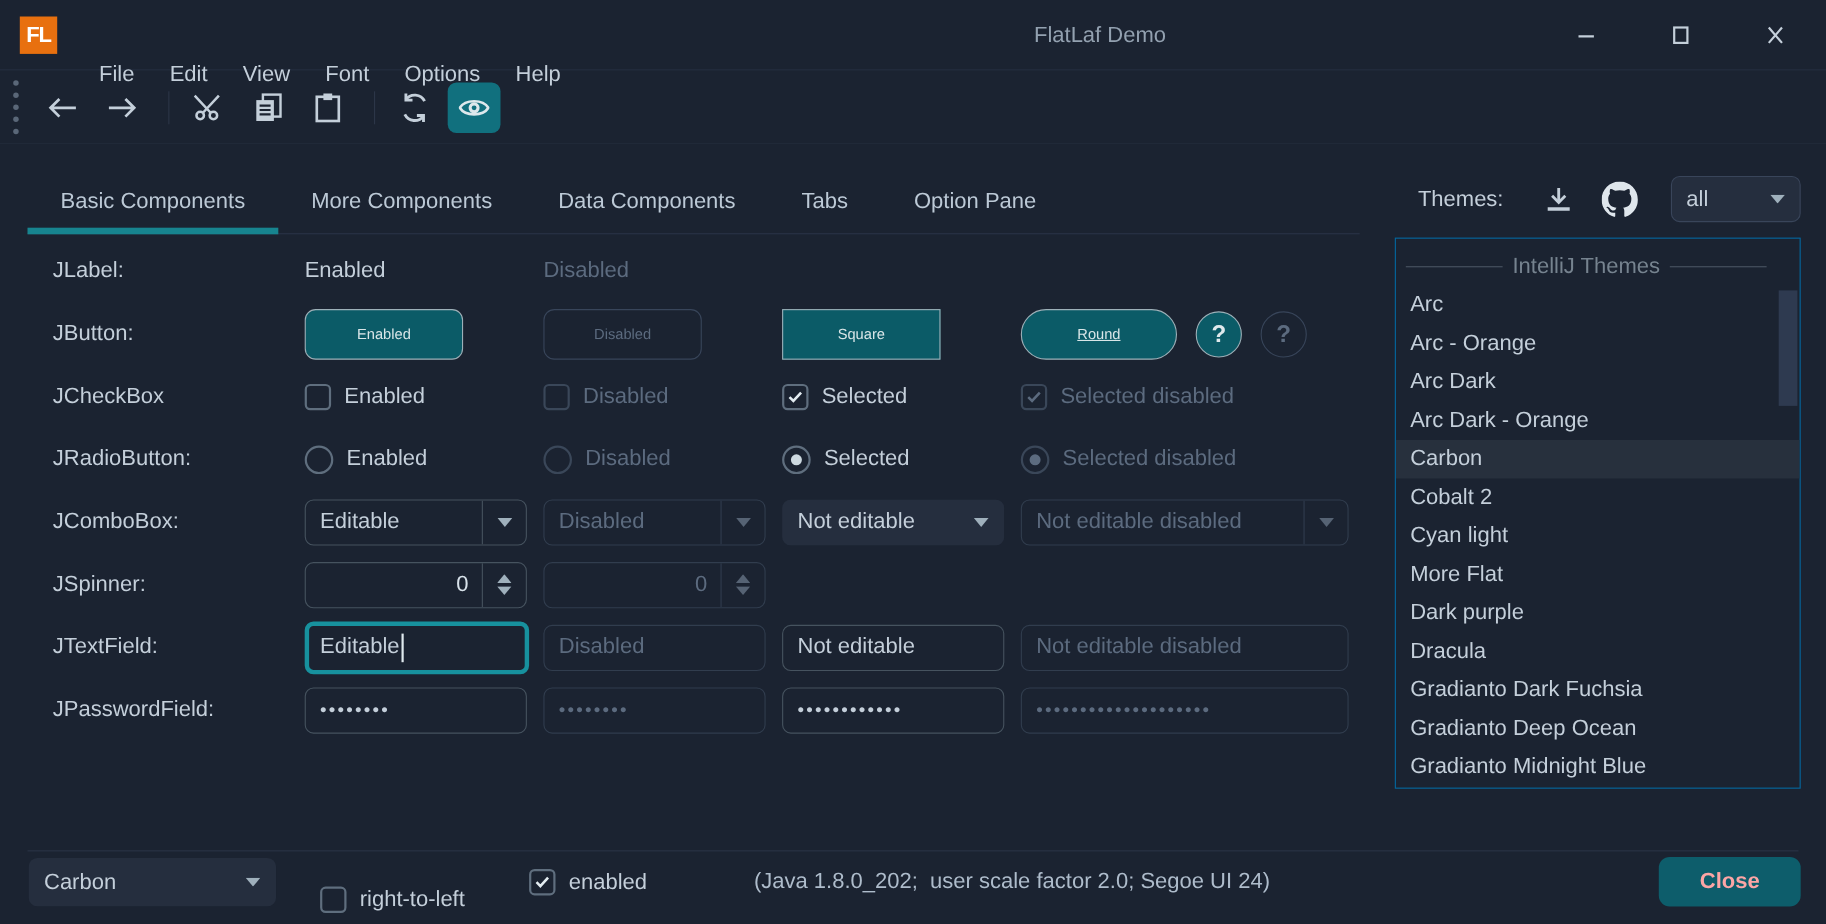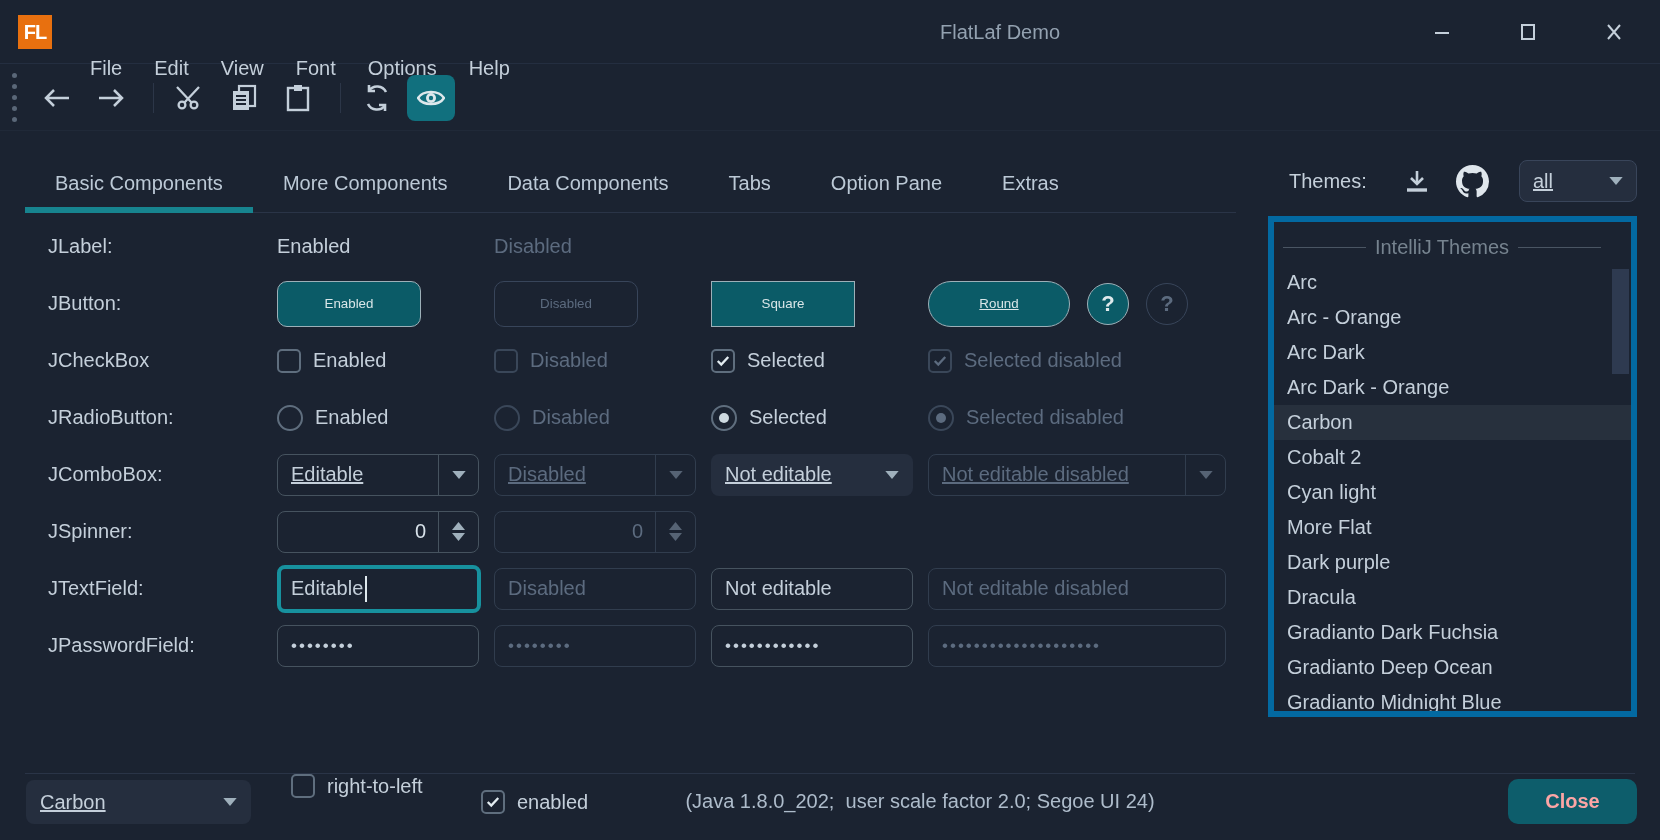--- a/index.html
+++ b/index.html
@@ -62,21 +62,21 @@
   .check-row.disabled .cb { border-color:#3a4759; color:#5c6b7f; }
   .rb { width:26px; height:26px; border:2px solid #5f6e7e; border-radius:50%;
     display:flex; align-items:center; justify-content:center; flex:0 0 auto; }
   .rb i { width:10px; height:10px; border-radius:50%; background:transparent; }
   .rb.checked i { background:#cdd9e0; }
   .check-row.disabled .rb { border-color:#3a4759; }
   .check-row.disabled .rb.checked i { background:#5c6b7f; }
   
   .combo { width:202px; height:42px; border:1px solid #46535f; border-radius:8px;
     display:flex; align-items:center; overflow:hidden; }
-  .combo-text { flex:1; padding-left:13px; white-space:nowrap; overflow:hidden;text-decoration:underline; }
+  .combo-text { flex:1; padding-left:13px; white-space:nowrap; overflow:hidden; }
   .combo-arrow { width:40px; align-self:stretch; display:flex; align-items:center;
     justify-content:center; color:#9fb0bc; border-left:1px solid #46535f; }
   .combo.filled { background:#252e3e; border-color:transparent; }
   .combo.filled .combo-arrow { border-left:none; }
   .combo.disabled { border-color:#313d4e; color:#5c6b7f; }
   .combo.disabled .combo-arrow { color:#566374; border-left-color:#313d4e; }
   .combo.wide { width:298px; }
   
   .spinner { width:202px; height:42px; border:1px solid #46535f; border-radius:8px;
     display:flex; align-items:center; overflow:hidden; }
@@ -93,32 +93,32 @@
   .tf.disabled { border-color:#313d4e; color:#5c6b7f; }
   .tf.wide { width:298px; }
   .caret { width:2px; height:26px; background:#dfe9ee; margin-left:2px; }
   .pwd { letter-spacing:2px; font-size:17px; }
   
   .themes-head { position:absolute; left:1268px; top:160px; width:369px; height:42px;
     display:flex; align-items:center; }
   .themes-label { margin-left:21px; }
   .icon-btn { color:#c4cfda; display:flex; align-items:center; justify-content:center; }
   .themes-list { position:absolute; left:1268px; top:216px; width:369px; height:501px;
-    border:6px solid #0369a1; padding-top:7px; overflow:hidden; }
+    border:1px solid #0369a1; padding-top:7px; overflow:hidden; }
   .list-header { height:36px; display:flex; align-items:center; gap:9px;
     color:#76838f; padding:0 30px 0 9px; }
   .list-header .line { flex:1; height:1px; background:#4a5563; }
   .theme-item { height:35px; display:flex; align-items:center; padding-left:13px; color:#c4cfda; cursor:default; }
   .theme-item.selected { background:#27303d; }
   .vscroll-thumb { position:absolute; right:2px; top:47px; width:17px; height:105px; background:#2e3a50; }
   
   .status-sep { position:absolute; left:25px; right:25px; top:773px; height:1px; background:#2a3447; }
   .statusbar { position:absolute; left:0; top:774px; width:100%; height:66px; }
   .status-combo { position:absolute; left:26px; top:6px; width:225px; height:44px; }
-  .status-cb1 { position:absolute; left:291px; top:0; }
+  .status-cb1 { position:absolute; left:291px; top:32px; }
   .status-cb2 { position:absolute; left:481px; top:16px; }
   .status-info { position:absolute; left:640px; top:16px; width:560px; text-align:center;
     color:#aebccb; white-space:pre; }
   .close-btn { position:absolute; right:23px; top:5px; width:129px; height:45px;
     background:#0d5d6b; color:#fca5a5; font-weight:bold; border:none; border-radius:10px;
     display:flex; align-items:center; justify-content:center; font-size:20px; }
   svg { display:block; }
 </style>
 </head>
 <body>
@@ -221,23 +221,20 @@
           <span>More Components</span>
         </div>
         <div class="tab">
           <span>Data Components</span>
         </div>
         <div class="tab">
           <span>Tabs</span>
         </div>
         <div class="tab">
           <span>Option Pane</span>
-        </div>
-        <div class="tab">
-          <span>Extras</span>
         </div>
       </div>
 
     <div class="grid">
 
       <div class="rowlabel">JLabel:</div>
       <div>Enabled</div>
       <div class="dim">Disabled</div>
       <div></div>
         <div></div>

